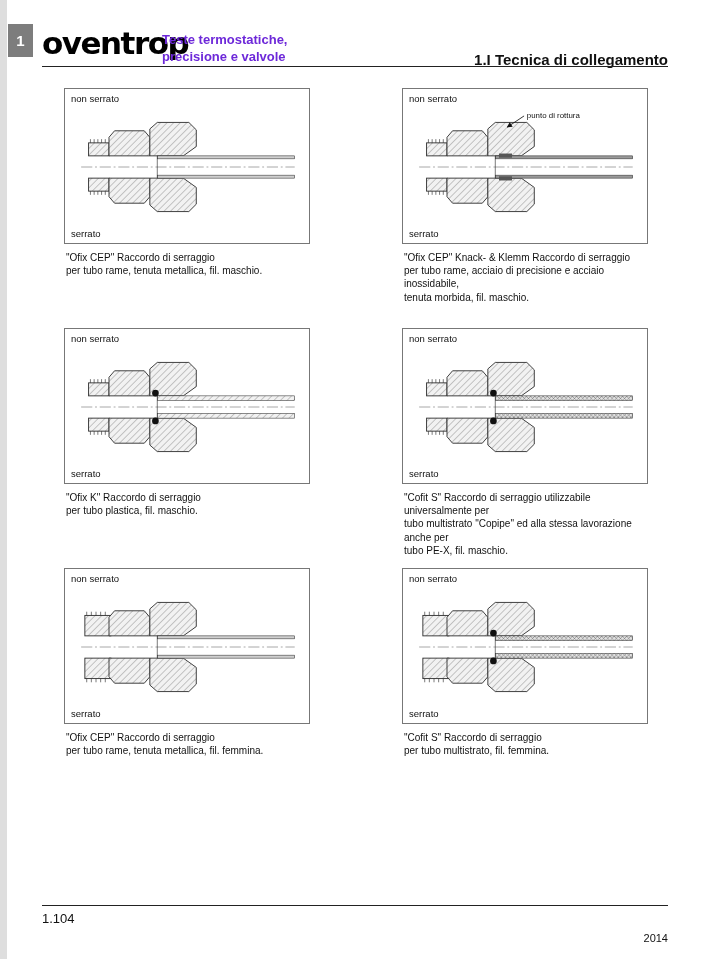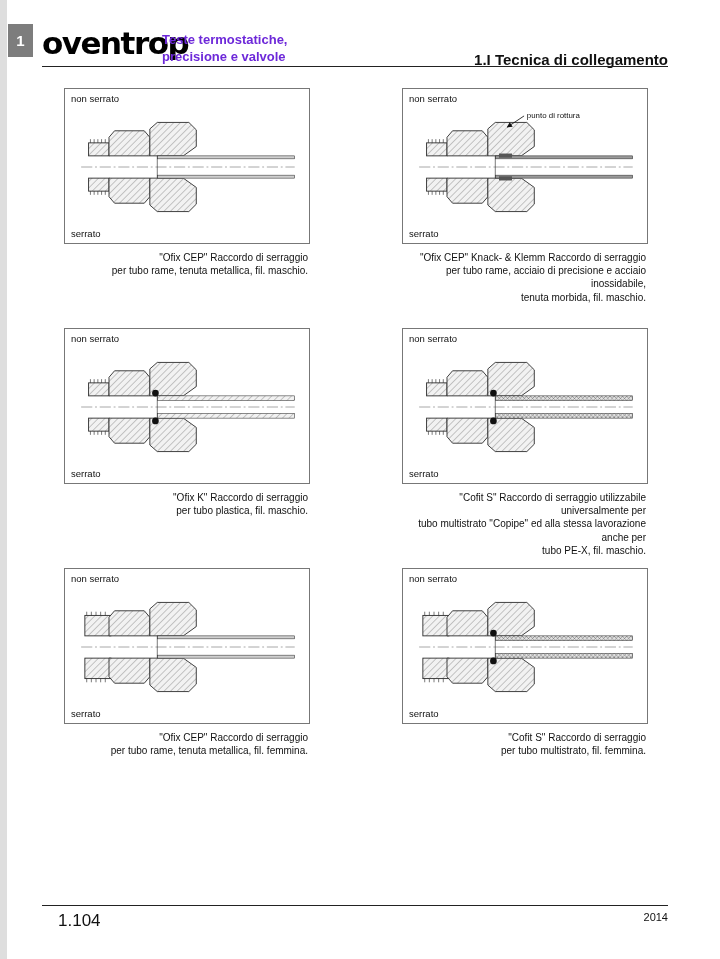--- a/index.html
+++ b/index.html
@@ -29,31 +29,31 @@
     position:absolute; right:52px; top:51px;
     font-size:15px; font-weight:bold; color:#111;
   }
   .header-rule { position:absolute; left:42px; right:52px; top:66px; border-top:1.2px solid #222; }
 
   .figures-grid {
     position:absolute; left:64px; top:88px; width:584px;
     display:grid; grid-template-columns:246px 246px; column-gap:92px;
     grid-auto-rows:240px;
   }
-  .figure { width:246px;text-align:right; }
+  .figure { width:246px; }
   .diagram-box { position:relative; height:156px; border:1px solid #777; background:#fff; }
   .state-label { position:absolute; left:6px; font-size:9.5px; color:#111; }
   .state-label.top { top:4px; }
   .state-label.bottom { bottom:4px; }
   .diagram { position:absolute; left:2px; top:13px; width:240px; height:130px; }
   .caption { margin:7px 2px 0; font-size:10px; line-height:1.32; white-space:pre-line; color:#111; }
 
   .footer-rule { position:absolute; left:42px; right:52px; top:905px; border-top:1px solid #222; }
-  .footer-left { position:absolute; left:58px; top:911px; font-size:17px; }
-  .footer-right { position:absolute; right:52px; top:911px; font-size:11px; }
+  .footer-left { position:absolute; left:42px; top:911px; font-size:13px; }
+  .footer-right { position:absolute; right:52px; top:932px; font-size:11px; }
 
   
   .cl { stroke:#8a8a8a; stroke-width:0.8; stroke-dasharray:12 3 2 3; }
   .metalwork { fill:url(#hatch); stroke:#333; stroke-width:1; }
   .tick { stroke:#333; stroke-width:0.7; fill:none; }
   .pipe-edge { stroke:#333; stroke-width:0.7; }
   .wall-metal { fill:#cfcfcf; stroke:#333; stroke-width:0.6; }
   .wall-steel { fill:#9a9a9a; stroke:#333; stroke-width:0.6; }
   .wall-plastic { fill:url(#hatch); stroke:#333; stroke-width:0.6; }
   .wall-multi { fill:url(#crosshatch); stroke:#333; stroke-width:0.6; }

